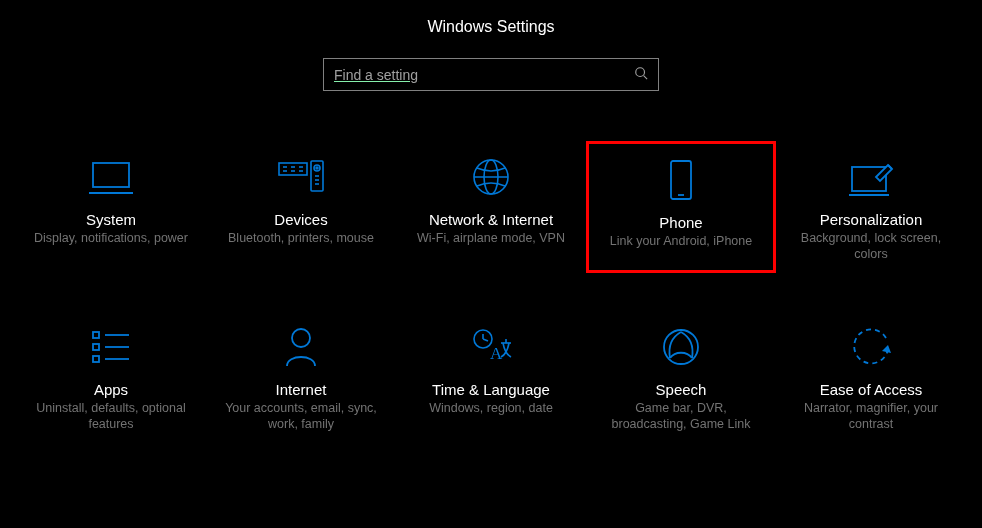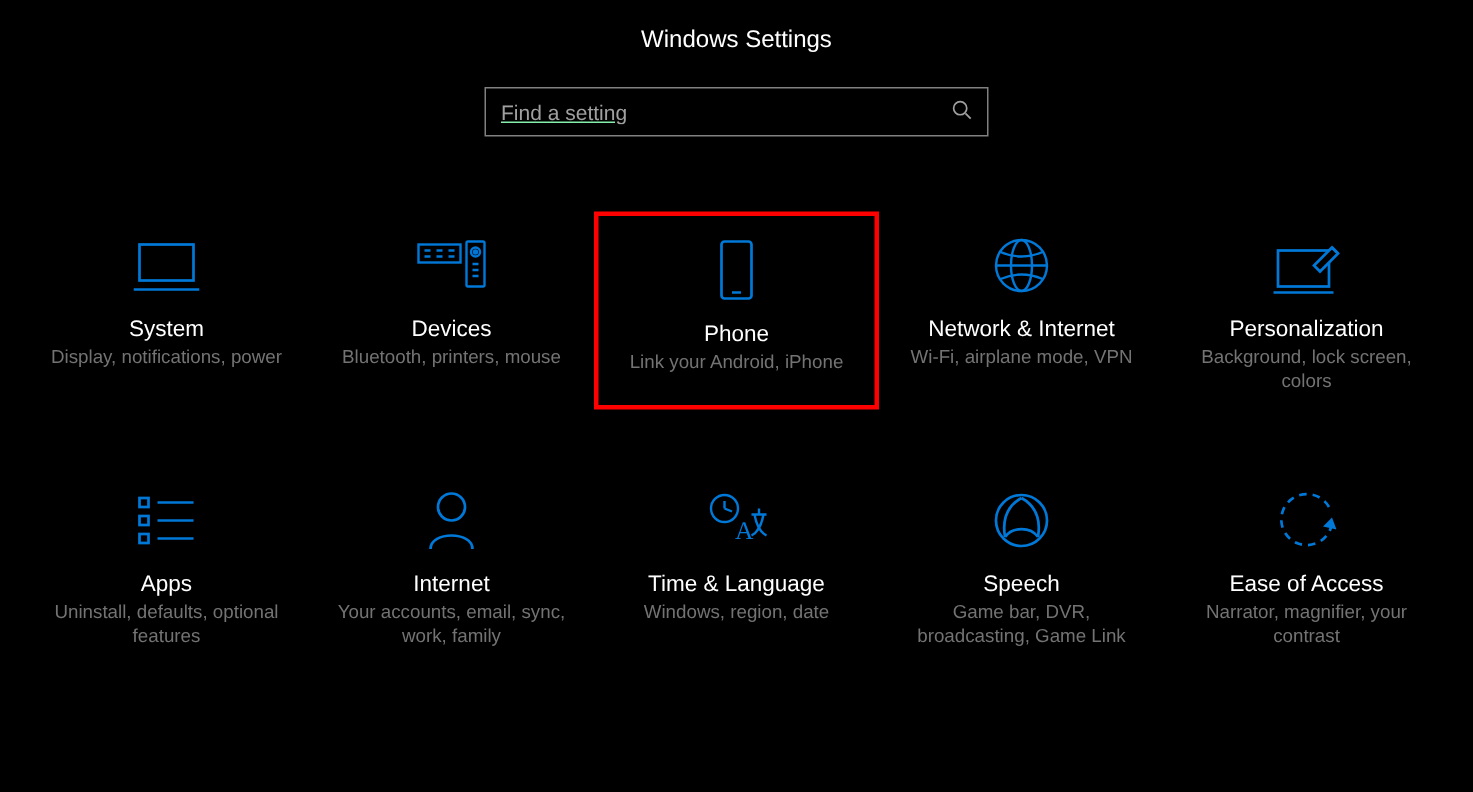--- a/index.html
+++ b/index.html
@@ -134,43 +134,43 @@
           <circle cx="40" cy="11" r="1" fill="#0078d7"></circle>
         <line x1="38" y1="19" x2="42" y2="19"></line>
           <line x1="38" y1="23" x2="42" y2="23"></line>
           <line x1="38" y1="27" x2="42" y2="27"></line>
       </svg>
     </div>
     <div class="tile-title">Devices</div>
     <div class="tile-desc">Bluetooth, printers, mouse</div>
   </div>
 
-  <div class="tile highlight">
-    <div class="icon-slot">
-      <svg width="24" height="42" viewBox="0 0 24 42" fill="none" stroke="#0078d7" stroke-width="1.8">
-        <rect x="2" y="2" width="20" height="38" rx="2"></rect>
-          <line x1="9" y1="36" x2="15" y2="36"></line>
-      </svg>
-    </div>
-    <div class="tile-title">Phone</div>
-    <div class="tile-desc">Link your Android, iPhone</div>
-  </div>
-
   <div class="tile">
     <div class="icon-slot">
       <svg width="40" height="40" viewBox="0 0 40 40" fill="none" stroke="#0078d7" stroke-width="1.6">
         <circle cx="20" cy="20" r="17"></circle>
         <ellipse cx="20" cy="20" rx="7" ry="17"></ellipse>
         <line x1="3" y1="20" x2="37" y2="20"></line>
         <path d="M6 11 Q20 17 34 11"></path>
           <path d="M6 29 Q20 23 34 29"></path>
       </svg>
     </div>
     <div class="tile-title">Network &amp; Internet</div>
     <div class="tile-desc">Wi-Fi, airplane mode, VPN</div>
+  </div>
+
+  <div class="tile highlight">
+    <div class="icon-slot">
+      <svg width="24" height="42" viewBox="0 0 24 42" fill="none" stroke="#0078d7" stroke-width="1.8">
+        <rect x="2" y="2" width="20" height="38" rx="2"></rect>
+          <line x1="9" y1="36" x2="15" y2="36"></line>
+      </svg>
+    </div>
+    <div class="tile-title">Phone</div>
+    <div class="tile-desc">Link your Android, iPhone</div>
   </div>
 
   <div class="tile">
     <div class="icon-slot">
       <svg width="46" height="40" viewBox="0 0 46 40" fill="none" stroke="#0078d7" stroke-width="1.8">
         <rect x="4" y="10" width="34" height="24"></rect>
         <line x1="1" y1="38" x2="41" y2="38"></line>
         <path d="M28 20 L40 8 L44 12 L32 24 Z" fill="#000"></path>
         <line x1="40" y1="8" x2="44" y2="12"></line>
       </svg>

